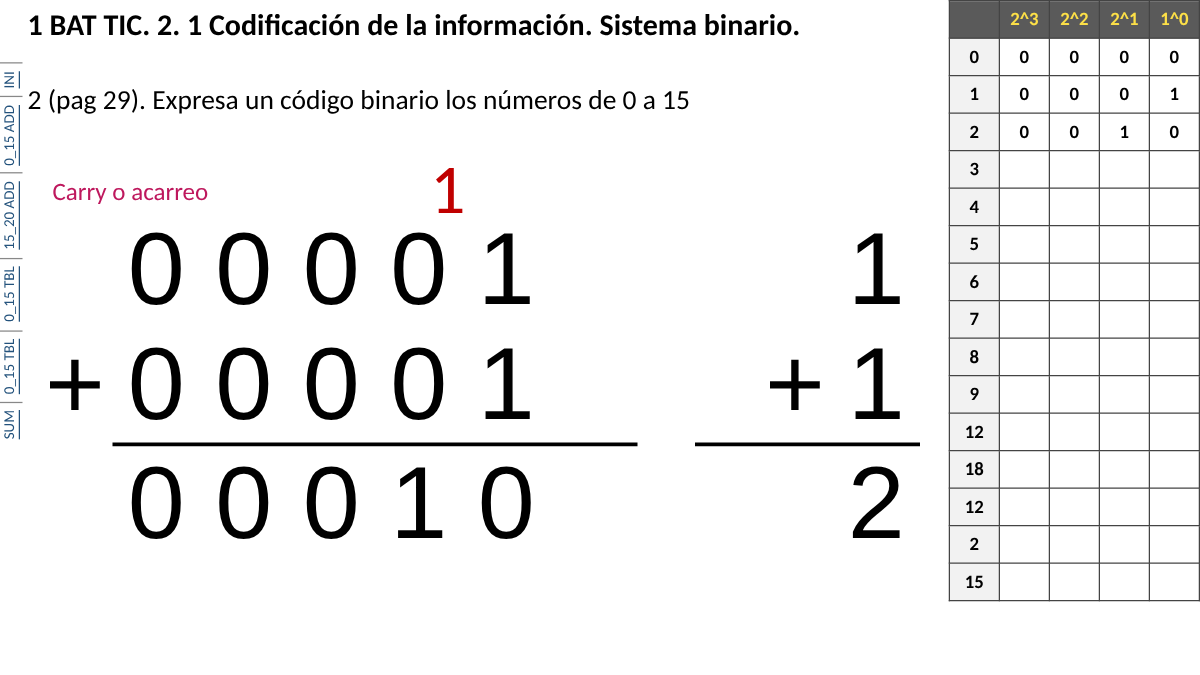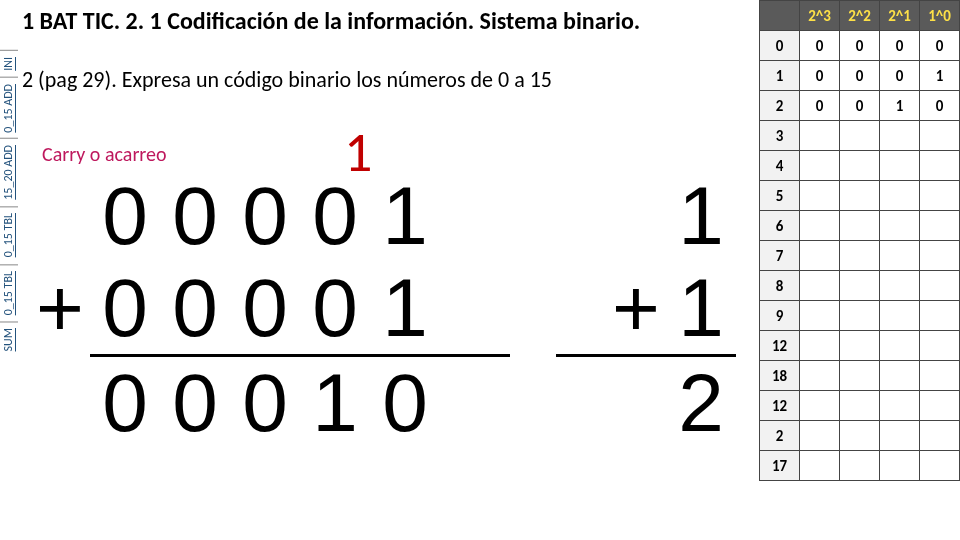--- a/index.html
+++ b/index.html
@@ -234,21 +234,21 @@
           <td></td>
         </tr>
         <tr>
           <td class="rowhdr">2</td>
           <td></td>
           <td></td>
           <td></td>
           <td></td>
         </tr>
         <tr>
-          <td class="rowhdr">17</td>
+          <td class="rowhdr">15</td>
           <td></td>
           <td></td>
           <td></td>
           <td></td>
         </tr>
       </tbody>
   </table>
 
 </div>
 

